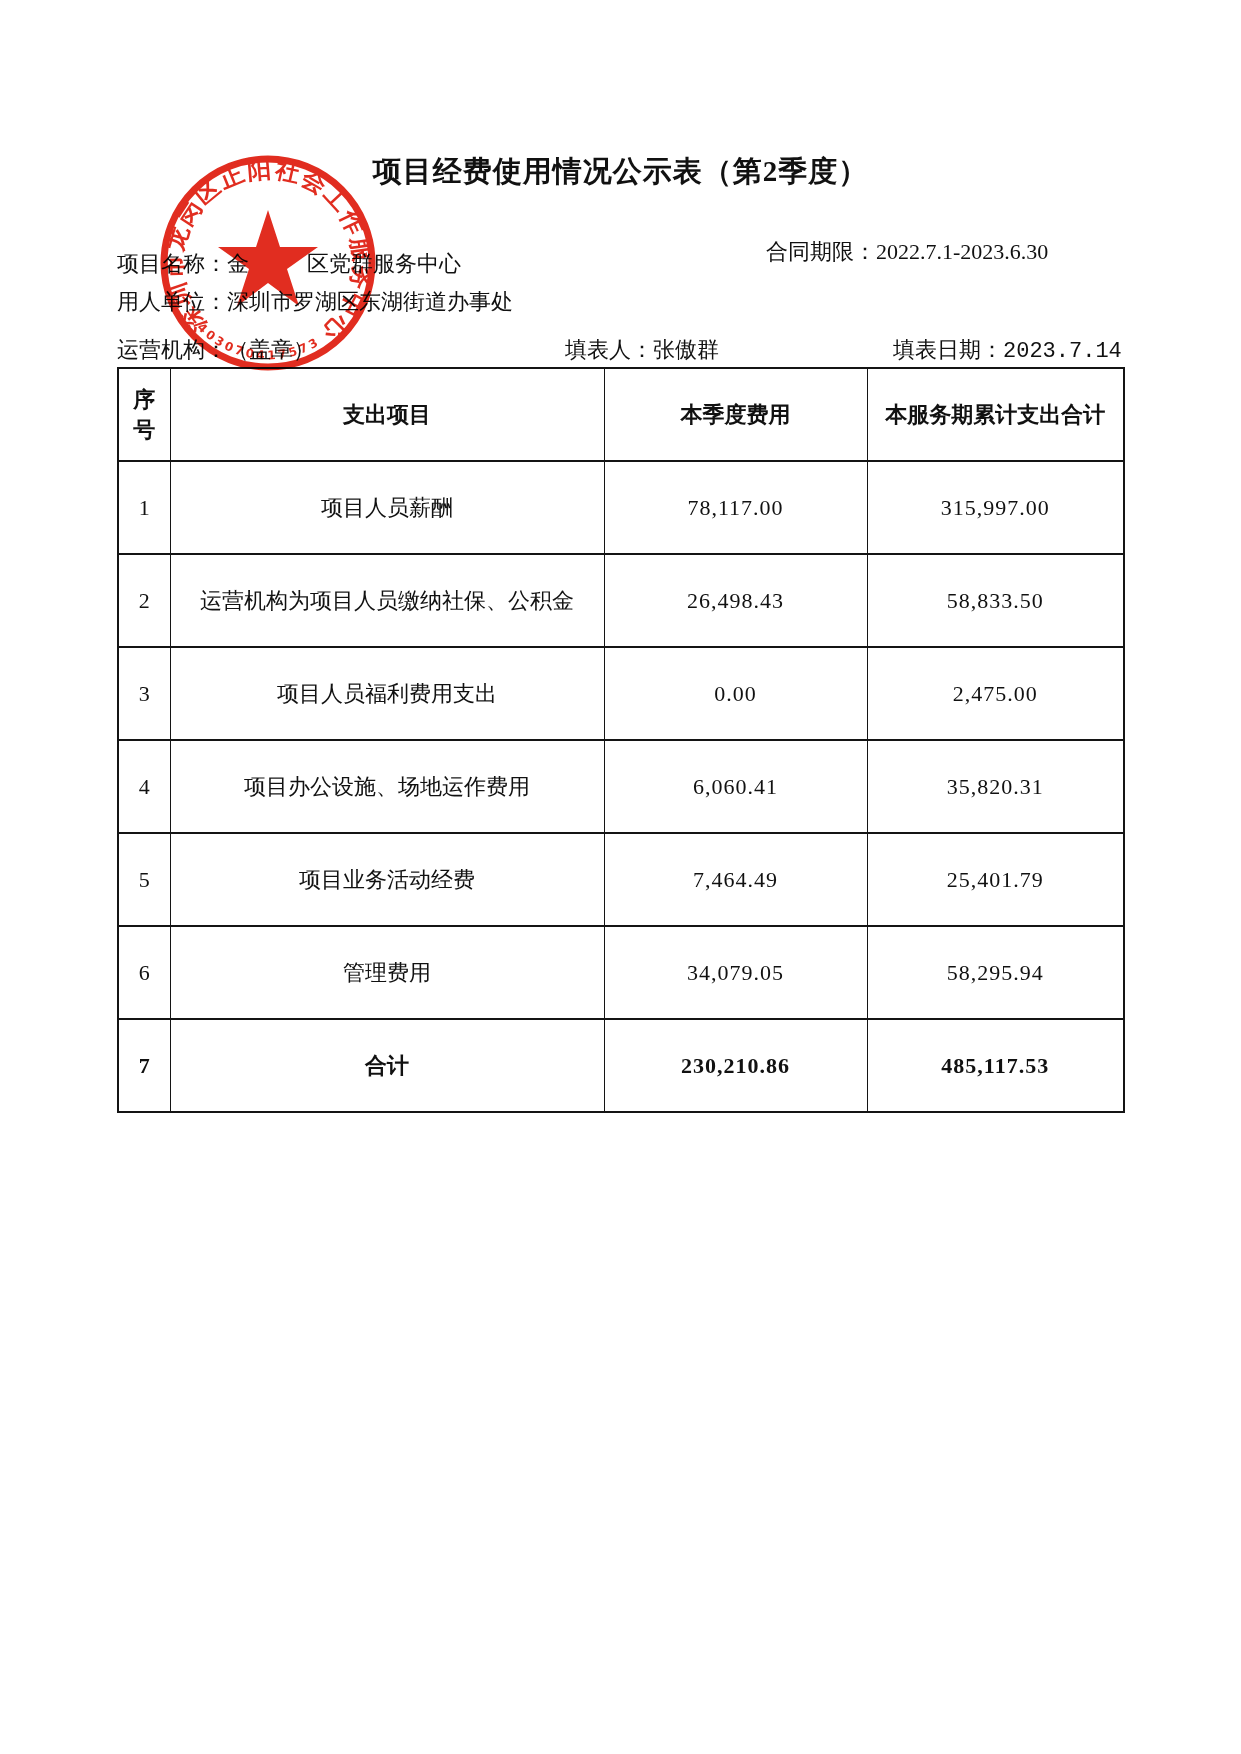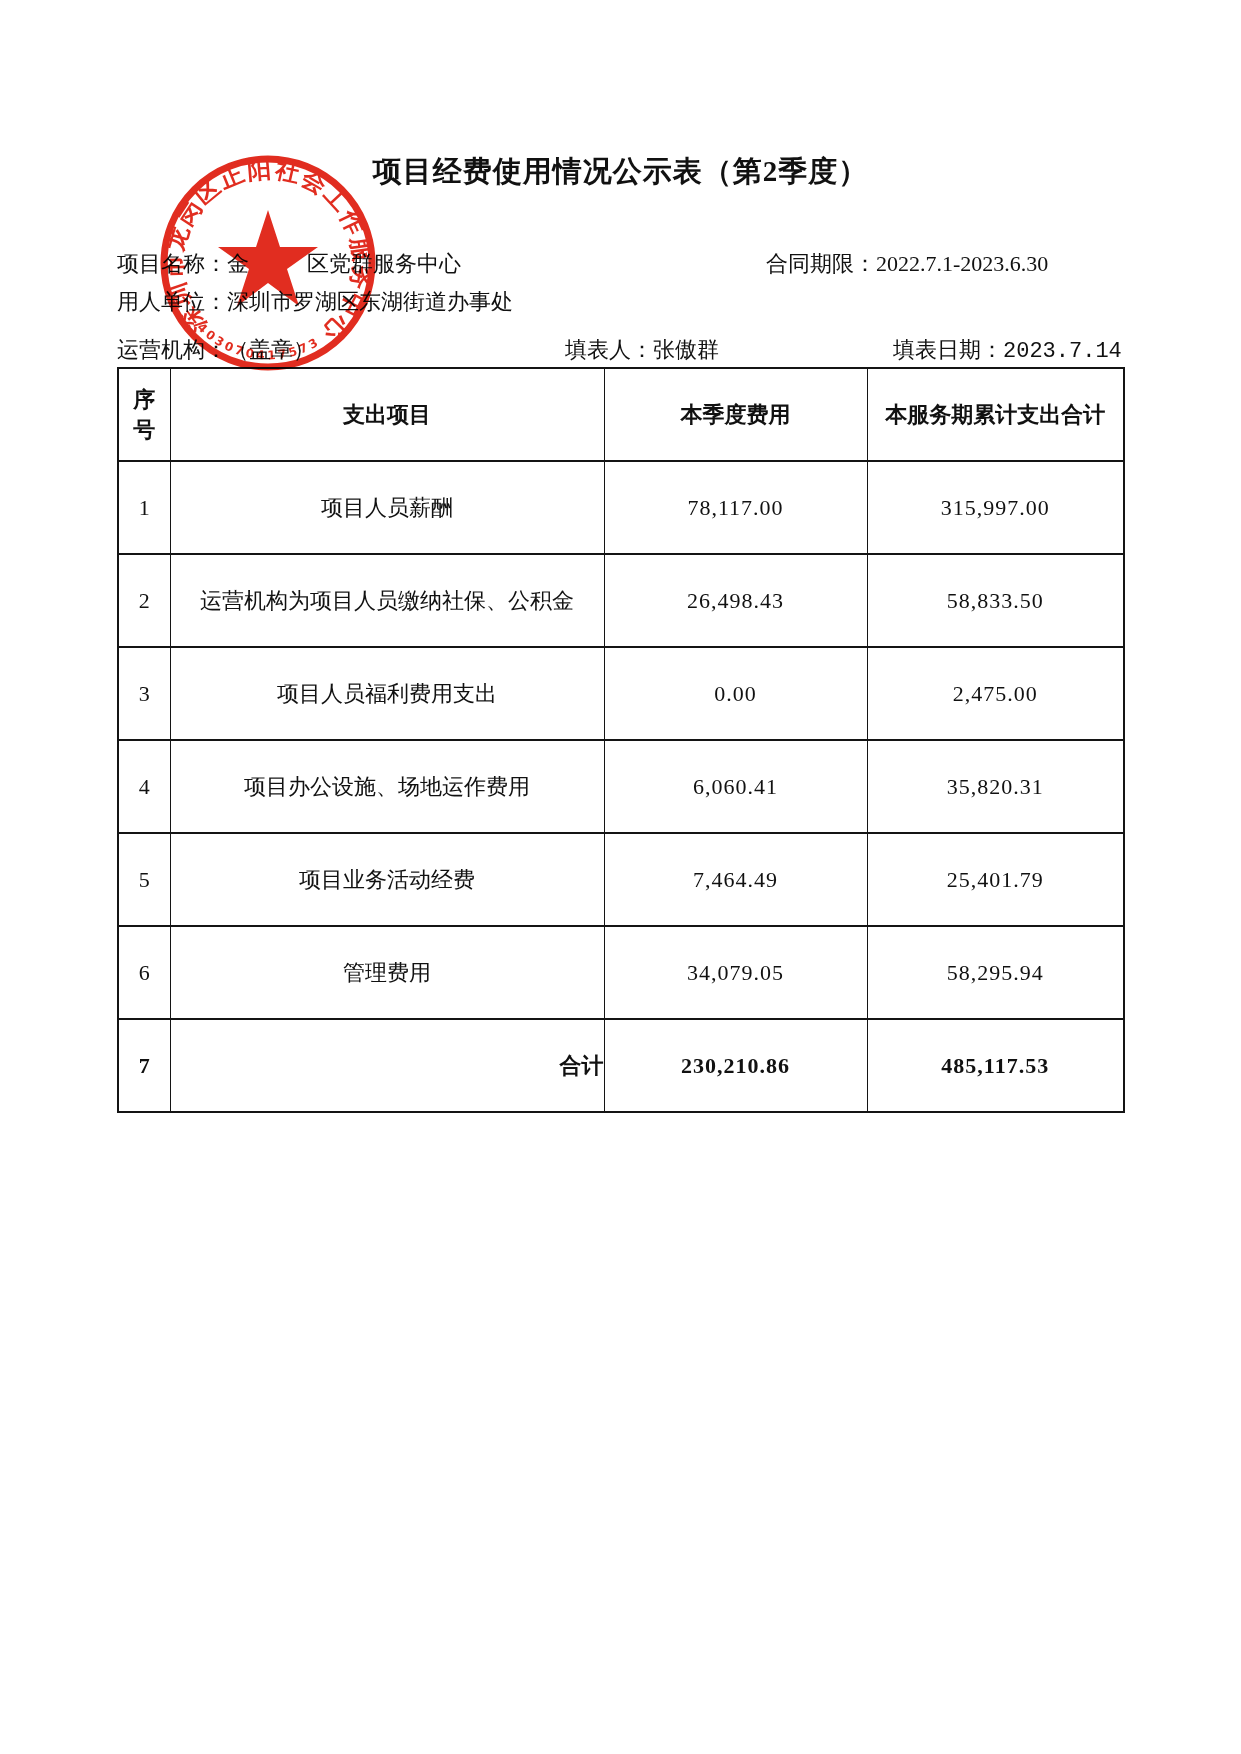--- a/index.html
+++ b/index.html
@@ -12,21 +12,21 @@
     overflow:hidden;
     border-radius:16px;
   }
   .doc-title{
     position:absolute;top:152px;left:0;width:100%;
     text-align:center;
     font-size:29px;font-weight:bold;letter-spacing:1px;
   }
   .meta-line{position:absolute;font-size:22px;white-space:nowrap;}
   .l-project{top:249px;left:117px;}
-  .l-contract{top:249px;left:766px;}
+  .l-contract{top:237px;left:766px;}
   .l-employer{top:287px;left:117px;}
   .l-operator{top:335px;left:117px;}
   .l-filler{top:335px;left:565px;}
   .l-filldate{top:335px;left:893px;font-family:Liberation Mono, monospace;}
   .name-gap{display:inline-block;width:58px;}
 
   table.expense{
     position:absolute;left:117px;top:367px;
     width:1006px;
     border-collapse:collapse;
@@ -42,21 +42,21 @@
     height:91px;
     overflow:hidden;
   }
   table.expense th{
     font-family:"Liberation Sans","DejaVu Sans",sans-serif;
     font-weight:bold;
   }
   td.no-cell{font-size:22px;}
   td.num-cell{font-size:21px;letter-spacing:1px;margin-top:39px;}
   tr.total-row td{font-weight:bold;}
-  tr.total-row td.item-cell{font-family:"Liberation Sans","DejaVu Sans",sans-serif;text-align:right;}
+  tr.total-row td.item-cell{font-family:"Liberation Sans","DejaVu Sans",sans-serif;}
 
   .stamp{
     position:absolute;left:150px;top:146px;width:230px;height:230px;
     mix-blend-mode:multiply;opacity:.92;
     pointer-events:none;
   }
   .stamp text{fill:var(--stamp-color,#df1b0c);}
   .stamp .arc-name{
     font-size:24px;letter-spacing:2px;
     font-family:"Liberation Serif","DejaVu Serif",serif;

